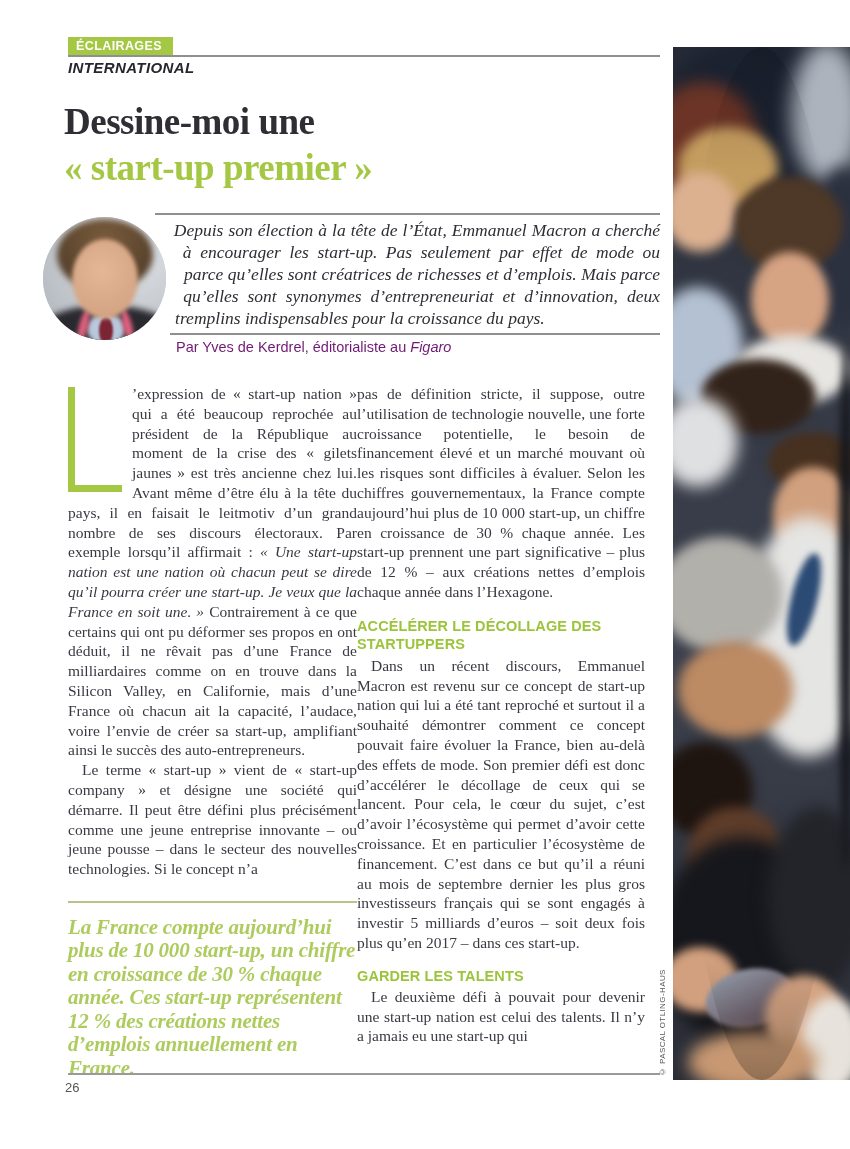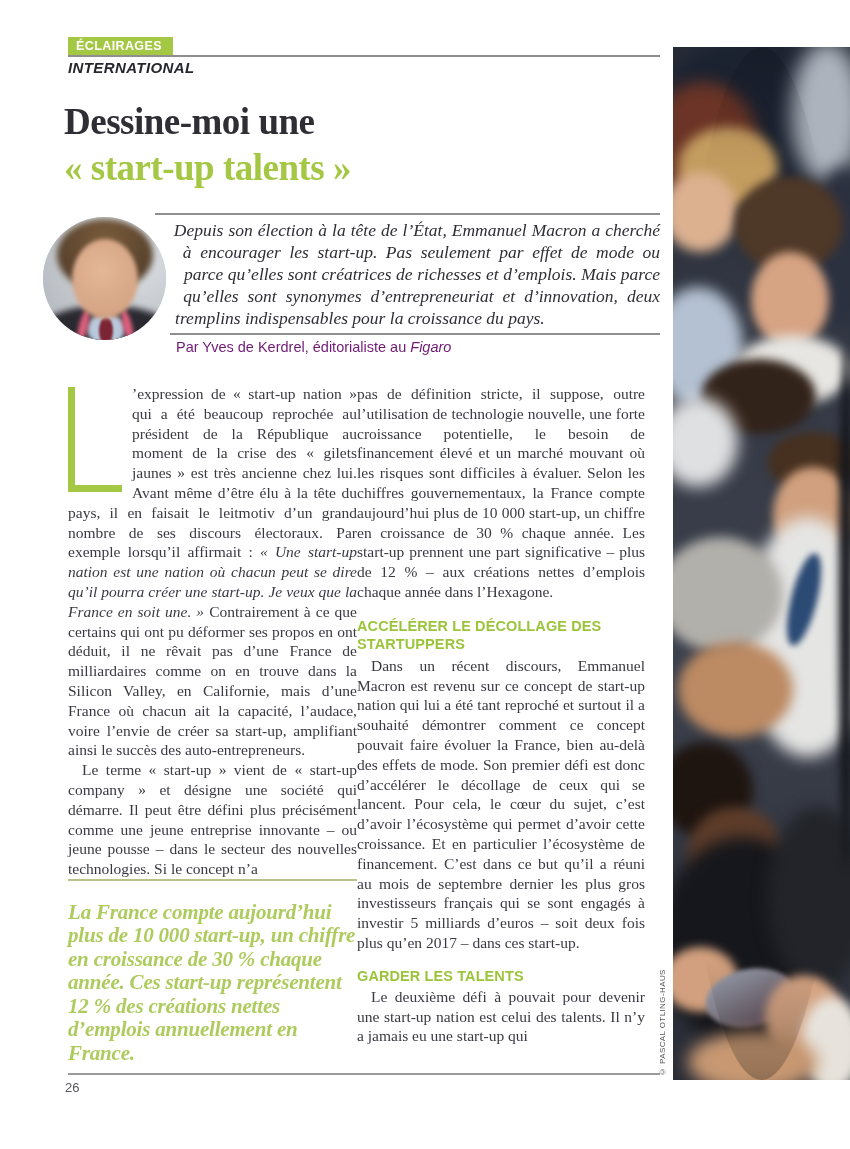--- a/index.html
+++ b/index.html
@@ -59,21 +59,21 @@
   .col p{margin:0;}
   .p-indent{text-indent:14px;}
   .q{font-style:italic;}
   .dropcap-l{float:left;width:54px;height:105px;margin:3px 10px 0 0;
     border-left:7px solid var(--accent_green);border-bottom:7px solid var(--accent_green);}
   .subhead{font:bold 14.5px/18px "Liberation Sans",sans-serif;color:var(--heading_green);
     letter-spacing:.1px;text-align:left;margin:15px 0 3px 0;}
   .subhead.h2{margin-top:14px;margin-bottom:2px;}
 
   
-  .pullquote{border-top:2px solid #b9c389;padding-top:20px;
+  .pullquote{margin-top:22px;border-top:2px solid #b9c389;padding-top:13px;
     font:italic bold 21px/23.5px "Liberation Serif",serif;color:var(--pullquote_green);
     text-align:left;letter-spacing:-.2px;}
 
   
   .footer-rule{position:absolute;left:68px;top:1073px;width:592px;height:1.5px;background:#9a9a9a;}
   .page-number{position:absolute;left:65px;top:1081px;font:13px/1 "Liberation Sans",sans-serif;color:#55555b;}
 
   
   .crowd-photo{position:absolute;left:673px;top:47px;width:177px;height:1033px;overflow:hidden;
     background:linear-gradient(180deg,#262b36 0%,#343945 30%,#3c414d 60%,#2a2d36 100%);}
@@ -120,21 +120,21 @@
 <div class="page">
 
   <div class="kicker-box">
     <span>ÉCLAIRAGES</span>
   </div>
   <div class="header-rule"></div>
   <div class="section-label">INTERNATIONAL</div>
 
   <h1 class="title" style="margin:0;">
     <span class="t1">Dessine-moi une</span>
-    <span class="t2">« start-up talents »</span>
+    <span class="t2">« start-up premier »</span>
   </h1>
 
   <div class="intro-top-rule"></div>
   <div class="intro-block">
     <span class="intro-spacer"></span>
     <span>Depuis son élection à la tête de l’État, Emmanuel Macron a cherché à encourager les start-up. Pas seulement par effet de mode ou parce qu’elles sont créatrices de richesses et d’emplois. Mais parce qu’elles sont synonymes d’entrepreneuriat et d’innovation, deux tremplins indispensables pour la croissance du pays.</span>
   </div>
   <div class="byline-rule"></div>
   <div class="byline">
     <span>Par Yves de Kerdrel, éditorialiste au </span><span class="pub">Figaro</span>

